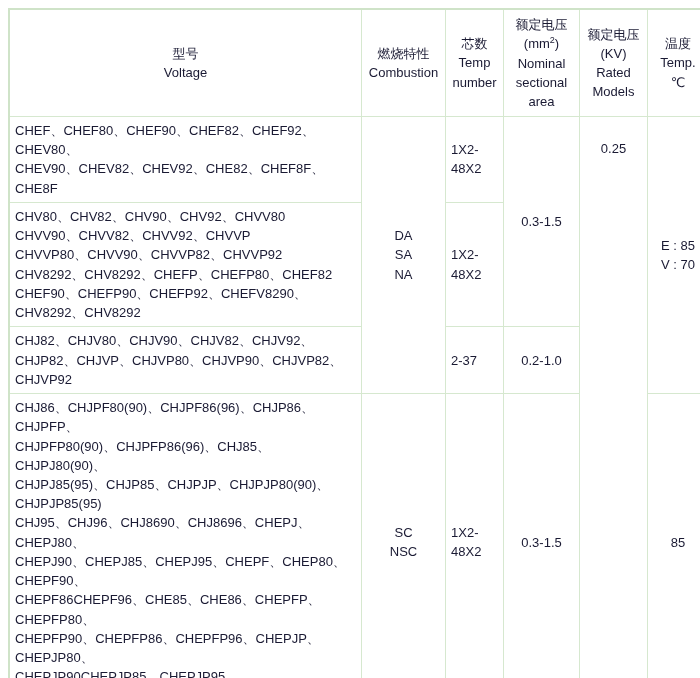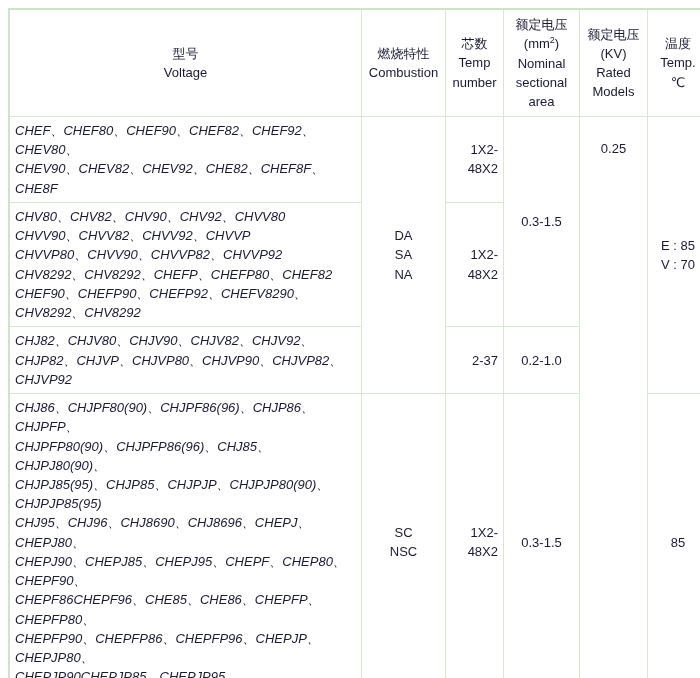--- a/index.html
+++ b/index.html
@@ -57,31 +57,30 @@
   .hdr sup { font-size: 9px; vertical-align: super; }
 
   
   .models {
     text-align: left;
     vertical-align: top;
     padding: 6px 6px 6px 7px;
     font-size: 13px;
     line-height: 1.58;
     white-space: pre-line;
-    font-style: italic;
   }
 
   .ctr {
     text-align: center;
     vertical-align: middle;
     white-space: pre-line;
     line-height: 1.5;
   }
   .ctr-left {
-    text-align: right;
+    text-align: left;
     vertical-align: middle;
     white-space: pre-line;
     line-height: 1.5;
     padding-left: 7px;
     margin-left: 26px;
   }
 
   .col-models  { width: 352px; }
   .col-comb    { width: 84px; }
   .col-core    { width: 58px; }

